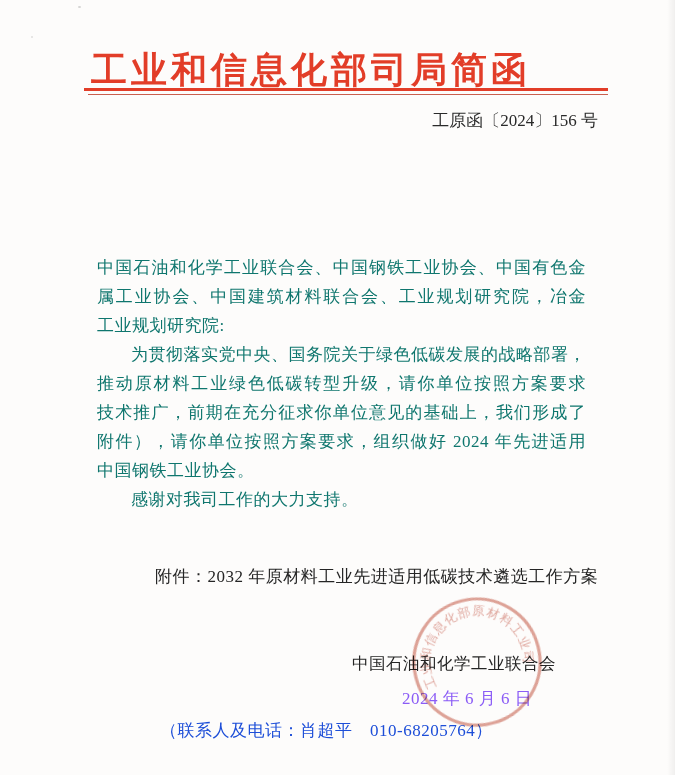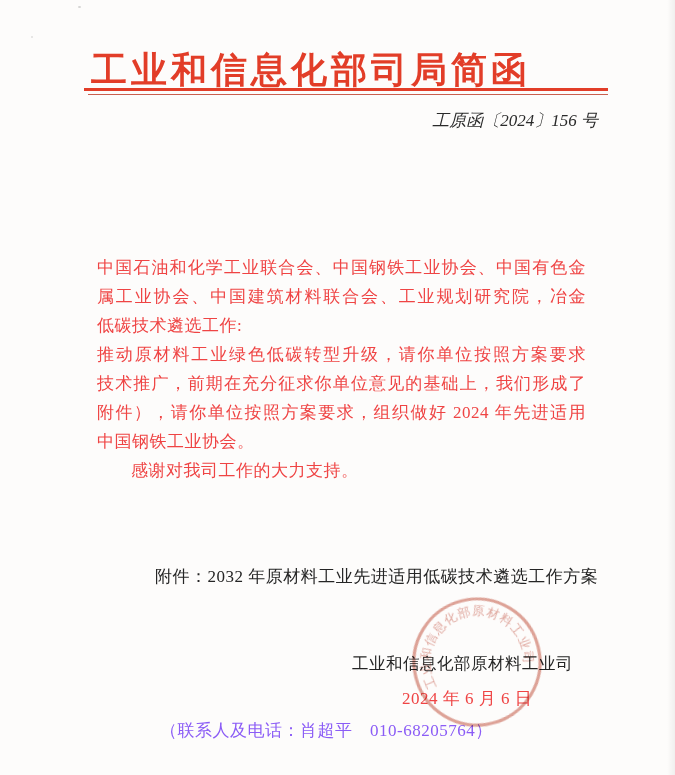--- a/index.html
+++ b/index.html
@@ -30,55 +30,54 @@
     background:#e23d28;
   }
   .red-rule-thin{
     position:absolute;top:94px;left:88px;width:520px;height:1px;
     background:#c9604f;
   }
   .doc-number{
     position:absolute;top:109px;right:77px;
     font-size:17px;color:#2a2a2a;
     white-space:nowrap;
-    font-style:italic;
   }
   .doc-title{
     position:absolute;top:163px;left:0;width:675px;
     text-align:center;
     font-size:22px;font-weight:bold;
     line-height:33px;color:#1d1d1d;
     letter-spacing:1px;
   }
   .body-text{
     position:absolute;top:253px;left:97px;width:489px;
-    font-size:17px;line-height:29px;color:#ef4444;
+    font-size:17px;line-height:29px;color:#0f766e;
     letter-spacing:0.5px;
   }
   .bline{height:29px;overflow:visible;}
   .bline.j{text-align:justify;text-align-last:justify;}
   .bline.ind{text-indent:2em;}
   .attachment{
     position:absolute;top:565px;left:155px;
     font-size:17px;color:#252525;letter-spacing:0.5px;
     white-space:nowrap;
   }
   .signature-org{
     position:absolute;top:653px;left:352px;
     font-size:16.5px;color:#252525;letter-spacing:0.5px;
     white-space:nowrap;
   }
   .signature-date{
     position:absolute;top:687px;left:402px;
-    font-size:17px;color:#ef4444;letter-spacing:0.5px;
+    font-size:17px;color:#8b5cf6;letter-spacing:0.5px;
     white-space:nowrap;
   }
   .contact-line{
     position:absolute;top:719px;left:160px;
-    font-size:17px;color:#8b5cf6;letter-spacing:0.5px;
+    font-size:17px;color:#1d4ed8;letter-spacing:0.5px;
     white-space:nowrap;
   }
   .stamp{
     position:absolute;left:407px;top:592px;width:140px;height:140px;
     transform:rotate(-14deg);
     mix-blend-mode:multiply;
     opacity:0.85;
   }
   .speck1{position:absolute;left:78px;top:6px;width:3px;height:2px;background:#b9b9b9;opacity:.6;border-radius:50%;}
   .speck2{position:absolute;left:31px;top:36px;width:2px;height:2px;background:#c4c4c4;opacity:.5;border-radius:50%;}
@@ -95,31 +94,32 @@
 
   <div class="red-rule-thick"></div>
   <div class="red-rule-thin"></div>
 
   <div class="doc-number">工原函〔2024〕156 号</div>
 
 
   <div class="body-text">
     <div class="bline j">中国石油和化学工业联合会、中国钢铁工业协会、中国有色金</div>
     <div class="bline j">属工业协会、中国建筑材料联合会、工业规划研究院，冶金</div>
-    <div class="bline">低碳技术遴选工作:</div>
+    <div class="bline">工业规划研究院:</div>
+    <div class="bline ind j">为贯彻落实党中央、国务院关于绿色低碳发展的战略部署，</div>
     <div class="bline j">推动原材料工业绿色低碳转型升级，请你单位按照方案要求</div>
     <div class="bline j">技术推广，前期在充分征求你单位意见的基础上，我们形成了</div>
     <div class="bline j">附件），请你单位按照方案要求，组织做好 2024 年先进适用</div>
     <div class="bline">中国钢铁工业协会。</div>
     <div class="bline ind">感谢对我司工作的大力支持。</div>
   </div>
 
   <div class="attachment">附件：2032 年原材料工业先进适用低碳技术遴选工作方案</div>
 
-  <div class="signature-org">工业和信息化部原材料工业司</div>
+  <div class="signature-org">中国石油和化学工业联合会</div>
   <div class="signature-date">2024 年 6 月 6 日</div>
 
   <div class="contact-line">（联系人及电话：肖超平　010-68205764）</div>
 
   <svg class="stamp" viewBox="0 0 140 140" xmlns="http://www.w3.org/2000/svg">
     <defs>
       <path id="seal-arc" d="M 25.8,86.1 A 47,47 0 1 1 114.2,86.1" fill="none"></path>
       <filter id="seal-blur">
           <feGaussianBlur stdDeviation="0.45"></feGaussianBlur>
         </filter>

